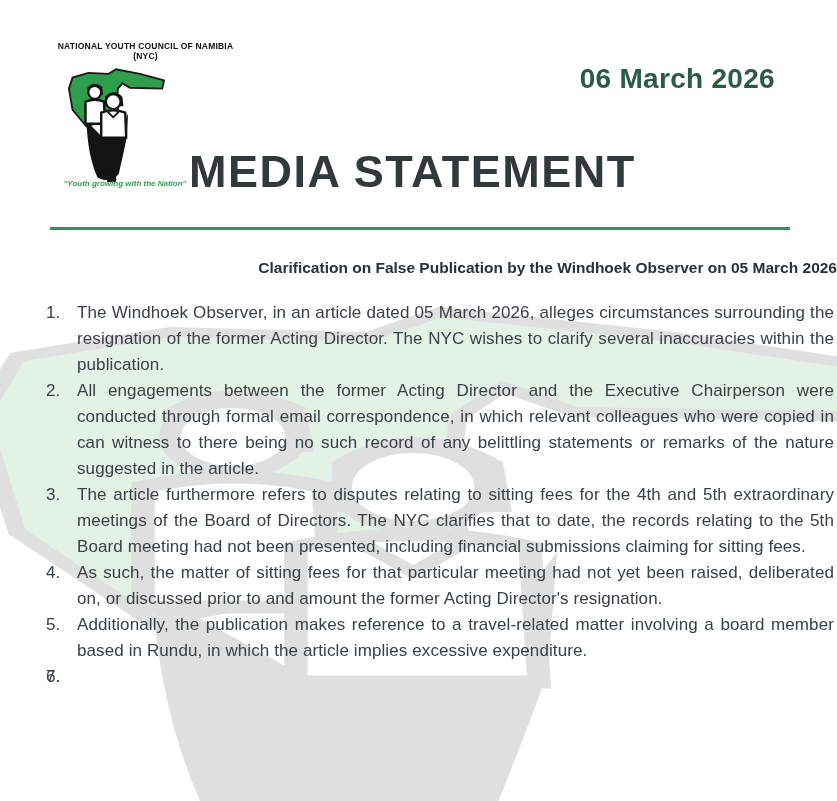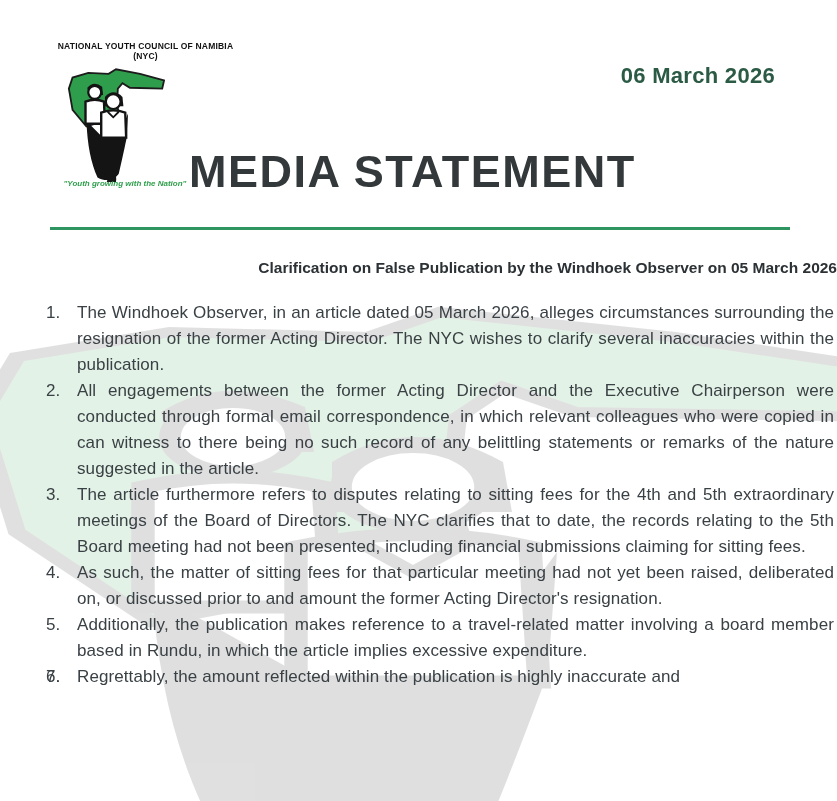--- a/index.html
+++ b/index.html
@@ -37,21 +37,21 @@
     width:118px;height:122px;
   }
   .slogan{
     position:absolute;left:45px;top:179px;width:160px;
     text-align:center;
     font-size:8px;font-style:italic;color:var(--logo-green);
     font-weight:bold;
   }
   .date{
     position:absolute;right:62px;top:63px;
-    font-size:22px;font-weight:800;
+    font-size:28px;font-weight:800;
     color:var(--date-green);
     letter-spacing:.3px;
   }
   .title{
     position:absolute;left:189px;top:146px;margin:0;
     font-size:45px;font-weight:800;
     color:var(--heading-dark);
     letter-spacing:1.5px;
   }
   .rule{
@@ -135,16 +135,16 @@
 
   <h2 class="subtitle">Clarification on False Publication by the Windhoek Observer on 05 March 2026</h2>
 
   <ol class="statement-list">
       <li><span class="item-number">1.</span><span>The Windhoek Observer, in an article dated 05 March 2026, alleges circumstances surrounding the resignation of the former Acting Director. The NYC wishes to clarify several inaccuracies within the publication.</span></li>
       <li><span class="item-number">2.</span><span>All engagements between the former Acting Director and the Executive Chairperson were conducted through formal email correspondence, in which relevant colleagues who were copied in can witness to there being no such record of any belittling statements or remarks of the nature suggested in the article.</span></li>
       <li><span class="item-number">3.</span><span>The article furthermore refers to disputes relating to sitting fees for the 4th and 5th extraordinary meetings of the Board of Directors. The NYC clarifies that to date, the records relating to the 5th Board meeting had not been presented, including financial submissions claiming for sitting fees.</span></li>
       <li><span class="item-number">4.</span><span>As such, the matter of sitting fees for that particular meeting had not yet been raised, deliberated on, or discussed prior to and amount the former Acting Director's resignation.</span></li>
       <li><span class="item-number">5.</span><span>Additionally, the publication makes reference to a travel-related matter involving a board member based in Rundu, in which the article implies excessive expenditure.</span></li>
       <li><span class="item-number">6.</span></li>
-      <li><span class="item-number">7.</span><span>Regrettably, the amount reflected within the publication is highly inaccurate and</span></li>
+      <li><span class="item-number">7.</span></li>
     </ol>
 
 </div>
 
 </body></html>

